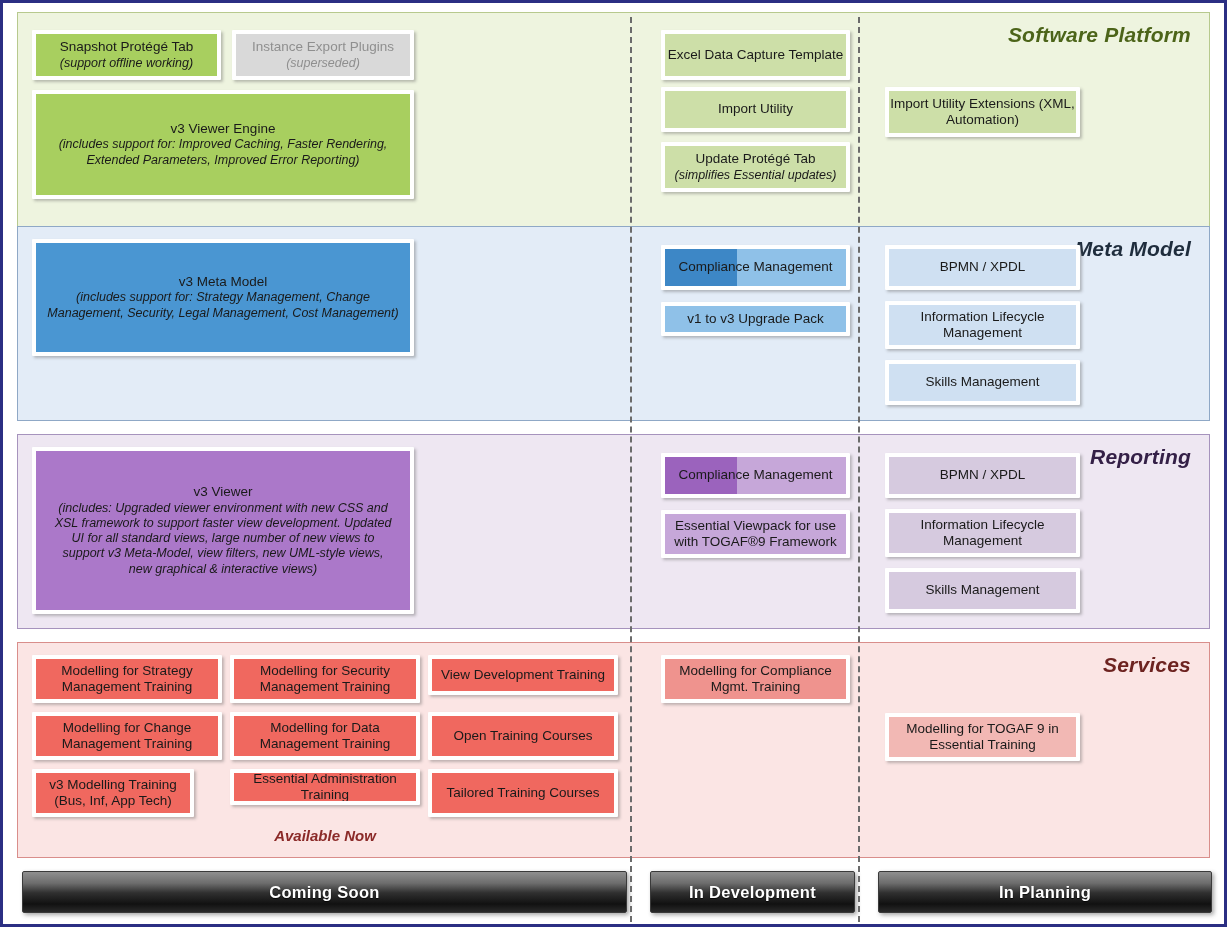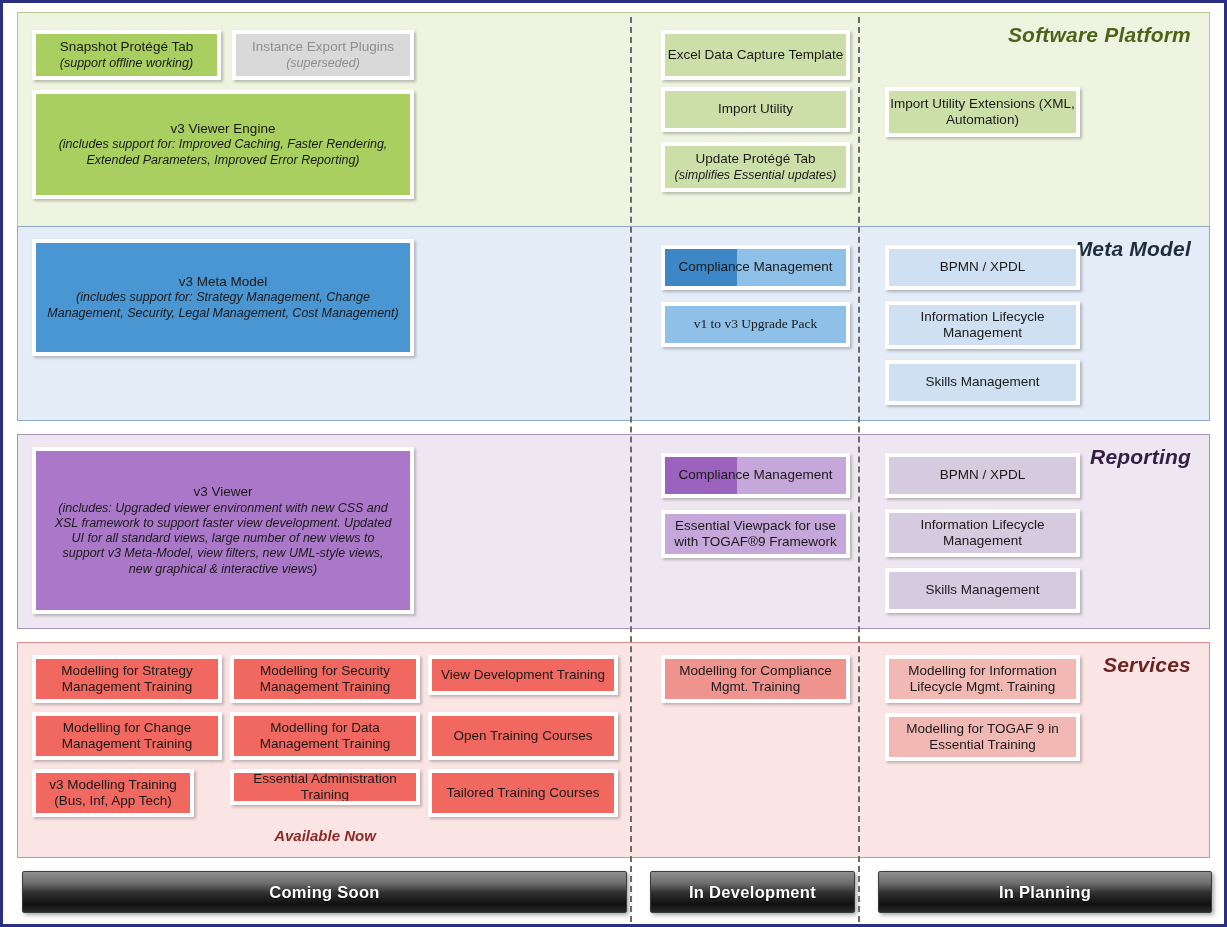--- a/index.html
+++ b/index.html
@@ -201,21 +201,21 @@
         <span class="txt sub">(includes support for: Strategy Management, Change Management, Security, Legal Management, Cost Management)</span>
       </div>
     </div>
 
     <div class="box" style="left:643px;top:18px;width:189px;height:45px;">
       <div class="fill f-blue-md">
         <span class="prog f-blue-dark" style="width:40%;"></span>
         <span class="txt">Compliance Management</span>
       </div>
     </div>
-    <div class="box" style="left:643px;top:75px;width:189px;height:45px;font-family:Liberation Serif, serif;">
+    <div class="box" style="left:643px;top:75px;width:189px;height:34px;">
       <div class="fill f-blue-md">
         <span class="txt">v1 to v3 Upgrade Pack</span>
       </div>
     </div>
 
     <div class="box" style="left:867px;top:18px;width:195px;height:45px;">
       <div class="fill f-blue-lt">
         <span class="txt">BPMN / XPDL</span>
       </div>
     </div>
@@ -322,25 +322,20 @@
     </div>
 
     <div class="avail" style="left:14px;top:184px;width:586px;font-style:italic;">Available Now</div>
 
     <div class="box" style="left:643px;top:12px;width:189px;height:48px;">
       <div class="fill f-red-md">
             <span class="txt">Modelling  for Compliance Mgmt. Training</span>
           </div>
     </div>
 
-    <div class="box" style="left:867px;top:12px;width:195px;height:48px;">
-      <div class="fill f-red-lt">
-            <span class="txt">Modelling  for Information Lifecycle Mgmt. Training</span>
-          </div>
-    </div>
     <div class="box" style="left:867px;top:70px;width:195px;height:48px;">
       <div class="fill f-red-lt">
             <span class="txt">Modelling  for TOGAF 9  in Essential Training</span>
           </div>
     </div>
   </div>
 
   <div class="divider" style="left:622px;height:905px;"></div>
   <div class="divider" style="left:850px;height:905px;"></div>
 

